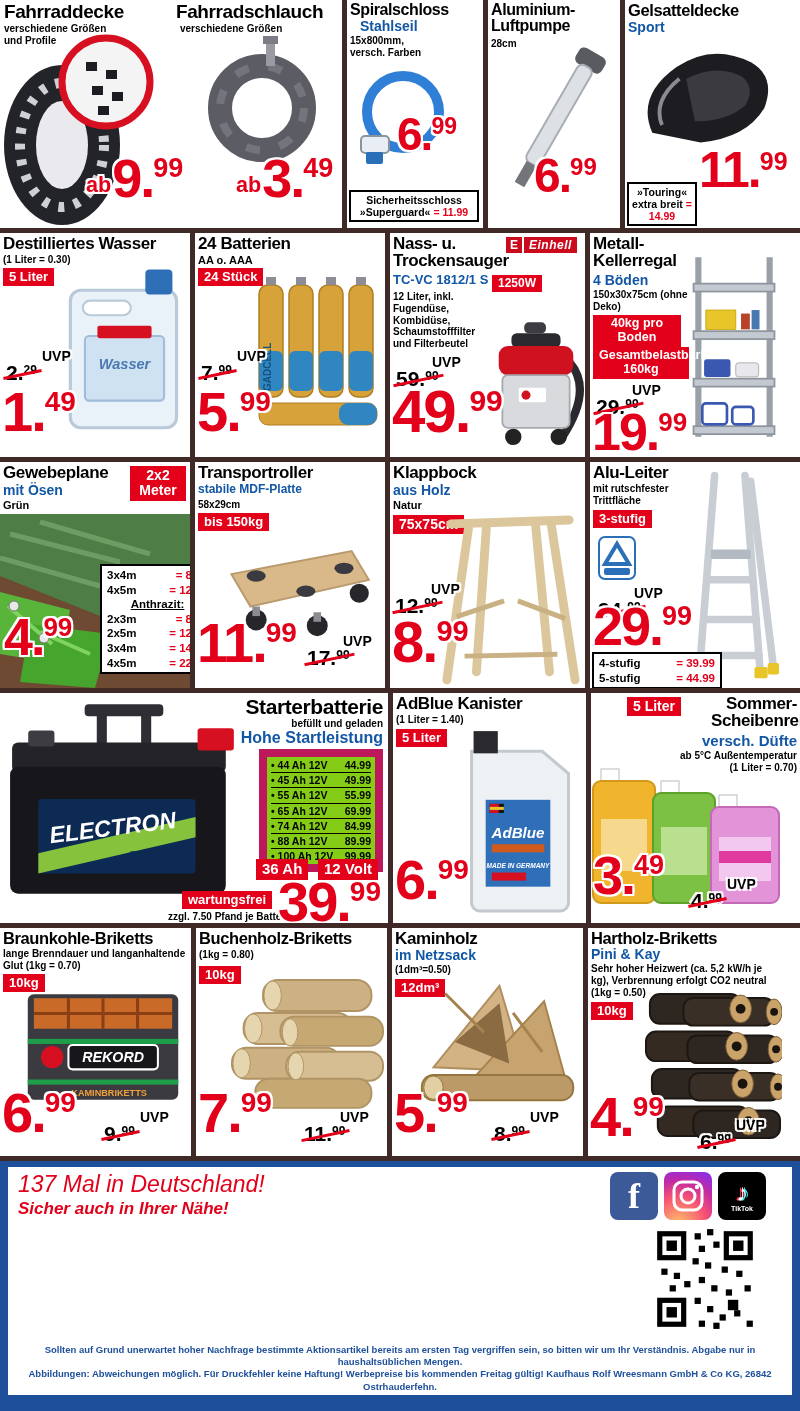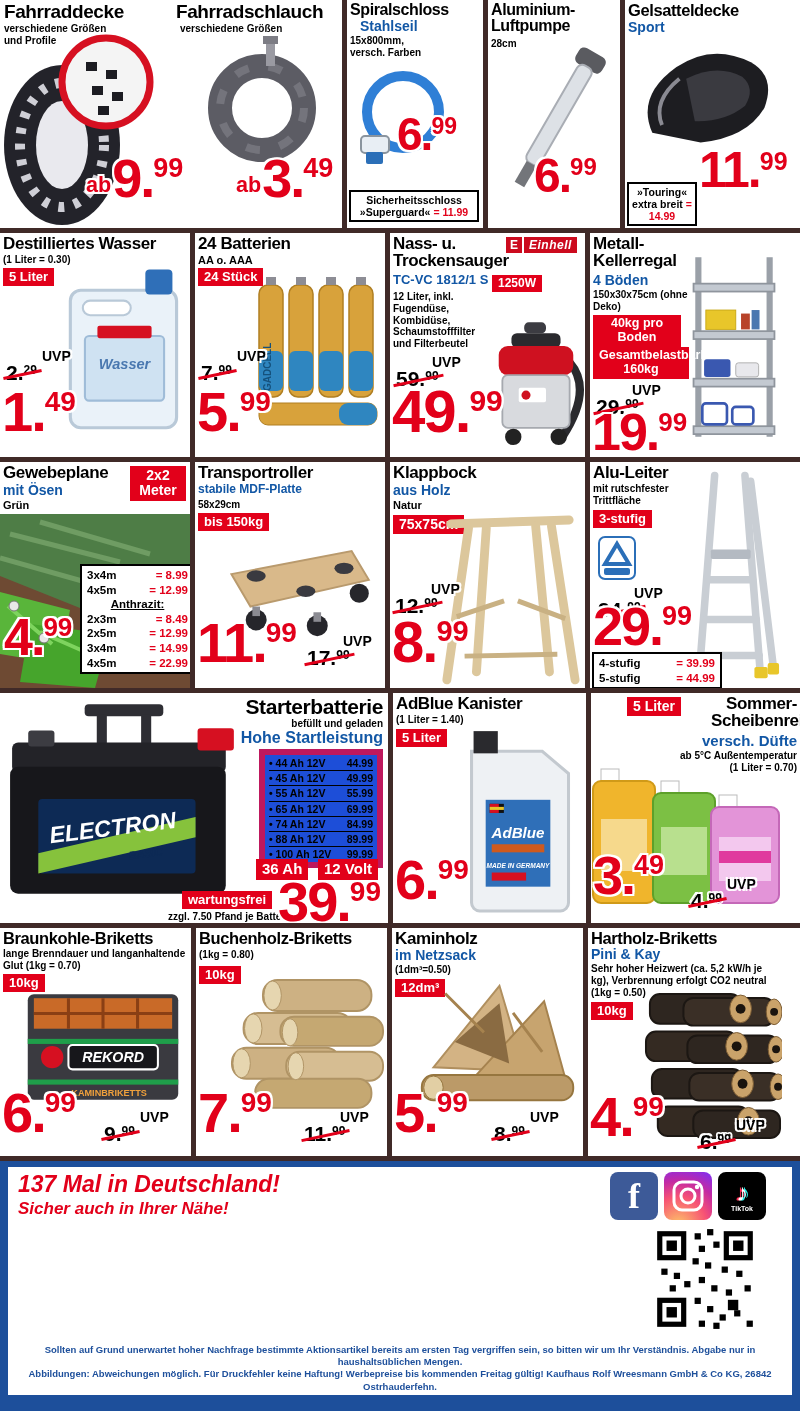--- a/index.html
+++ b/index.html
@@ -27,31 +27,31 @@
   .uvi{font-size:21px;line-height:.9;}
   .uvd{font-size:12px;line-height:1;}
   .uv::after{content:"";position:absolute;left:-3px;right:-5px;top:45%;height:3px;background:var(--red);transform:rotate(-12deg);}
   .ibox{border:2px solid #000;background:#fff;font-size:10.5px;font-weight:800;text-align:center;padding:2px 3px;line-height:1.15;}
   .iv{color:var(--red);}
   .obox{border:2px solid #000;background:#fff;padding:2px 5px;}
   .orow{display:flex;justify-content:space-between;font-weight:800;font-size:11.5px;line-height:1.27;}
   .ol{color:#000;white-space:nowrap;}
   .ov{color:var(--red);white-space:nowrap;}
   .ohead{text-align:center;text-decoration:underline;font-weight:800;font-size:11.5px;line-height:1.27;}
-  .btab{border:6px solid #be185d;background:#1d4ed8;padding:1px 4px;}
+  .btab{border:8px solid #be185d;background:#84cc16;padding:1px 4px;}
   .btab .orow{border-bottom:1.5px solid #000;font-size:10.5px;line-height:1.35;}
   .btab .orow:last-child{border-bottom:none;}
   .btab .ol::before{content:"• ";}
   .btab .ov{color:#000;}
   .einhell{display:flex;gap:2px;align-items:stretch;}
   .e-sq{background:#cc0a1e;color:#fff;font-weight:800;font-size:12px;width:16px;display:flex;align-items:center;justify-content:center;}
   .e-word{background:#cc0a1e;color:#fff;font-weight:800;font-style:italic;font-size:12px;padding:1px 5px;letter-spacing:.5px;}
   .footer{flex:1;background:var(--fblue);padding:6px 8px 16px;}
   .finner{background:#fff;width:100%;height:100%;position:relative;}
-  .h1{color:var(--red);font-weight:700;font-style:italic;font-size:23px;line-height:1;}
+  .h1{color:var(--red);font-weight:400;font-style:italic;font-size:23px;line-height:1;}
   .h2{color:var(--red);font-weight:800;font-style:italic;font-size:17px;line-height:1;}
   .fineprint{position:absolute;bottom:2px;left:0;width:100%;text-align:center;color:var(--fblue);font-weight:600;font-size:9.5px;line-height:1.3;padding:0 4px;}
   .sic{width:48px;height:48px;border-radius:8px;display:flex;align-items:center;justify-content:center;flex-direction:column;}
   .fb{background:#3d5a98;color:#fff;font-weight:800;font-size:36px;font-family:"Liberation Serif",serif;}
   .ig{background:radial-gradient(circle at 30% 110%,#fdc468,#f75274 45%,#c32aa3 70%,#7b2ff7);}
   .tt{background:#000;color:#fff;}
   .tt .note{font-size:24px;line-height:1;text-shadow:2px 0 0 #25f4ee,-2px 0 0 #fe2c55;}
   .tt .ttl{font-size:7px;font-weight:700;}
 </style>
 </head>
@@ -295,21 +295,21 @@
       <svg class="abs" style="left:0;top:52px" width="190" height="174" viewBox="0 0 190 174">
         <rect width="190" height="174" fill="#6e4a33"></rect>
         <polygon points="0,0 190,0 190,66 120,110 0,62" fill="#4e7d46"></polygon>
         <path d="M10 20 L120 48 M40 8 L150 40 M0 44 L100 72" stroke="#6f9c63" stroke-width="5" fill="none"></path>
         <polygon points="0,78 70,96 60,150 0,140" fill="#59b53a"></polygon>
         <polygon points="30,110 110,120 95,174 20,168" fill="#46a52c"></polygon>
         <path d="M8 92 L52 130 M40 118 L90 140" stroke="#7ed45e" stroke-width="4"></path>
         <circle cx="14" cy="92" r="5" fill="#e8e8e8" stroke="#777"></circle>
           <circle cx="44" cy="124" r="5" fill="#e8e8e8" stroke="#777"></circle>
       </svg>
-      <div class="obox abs" style="left:80px;top:102px;width:115px">
+      <div class="obox abs" style="left:100px;top:102px;width:115px">
         <div class="orow">
             <span class="ol">3x4m</span>
             <span class="ov">= 8.99</span>
           </div>
         <div class="orow">
             <span class="ol">4x5m</span>
             <span class="ov">= 12.99</span>
           </div>
         <div class="ohead">Anthrazit:</div>
         <div class="orow">

